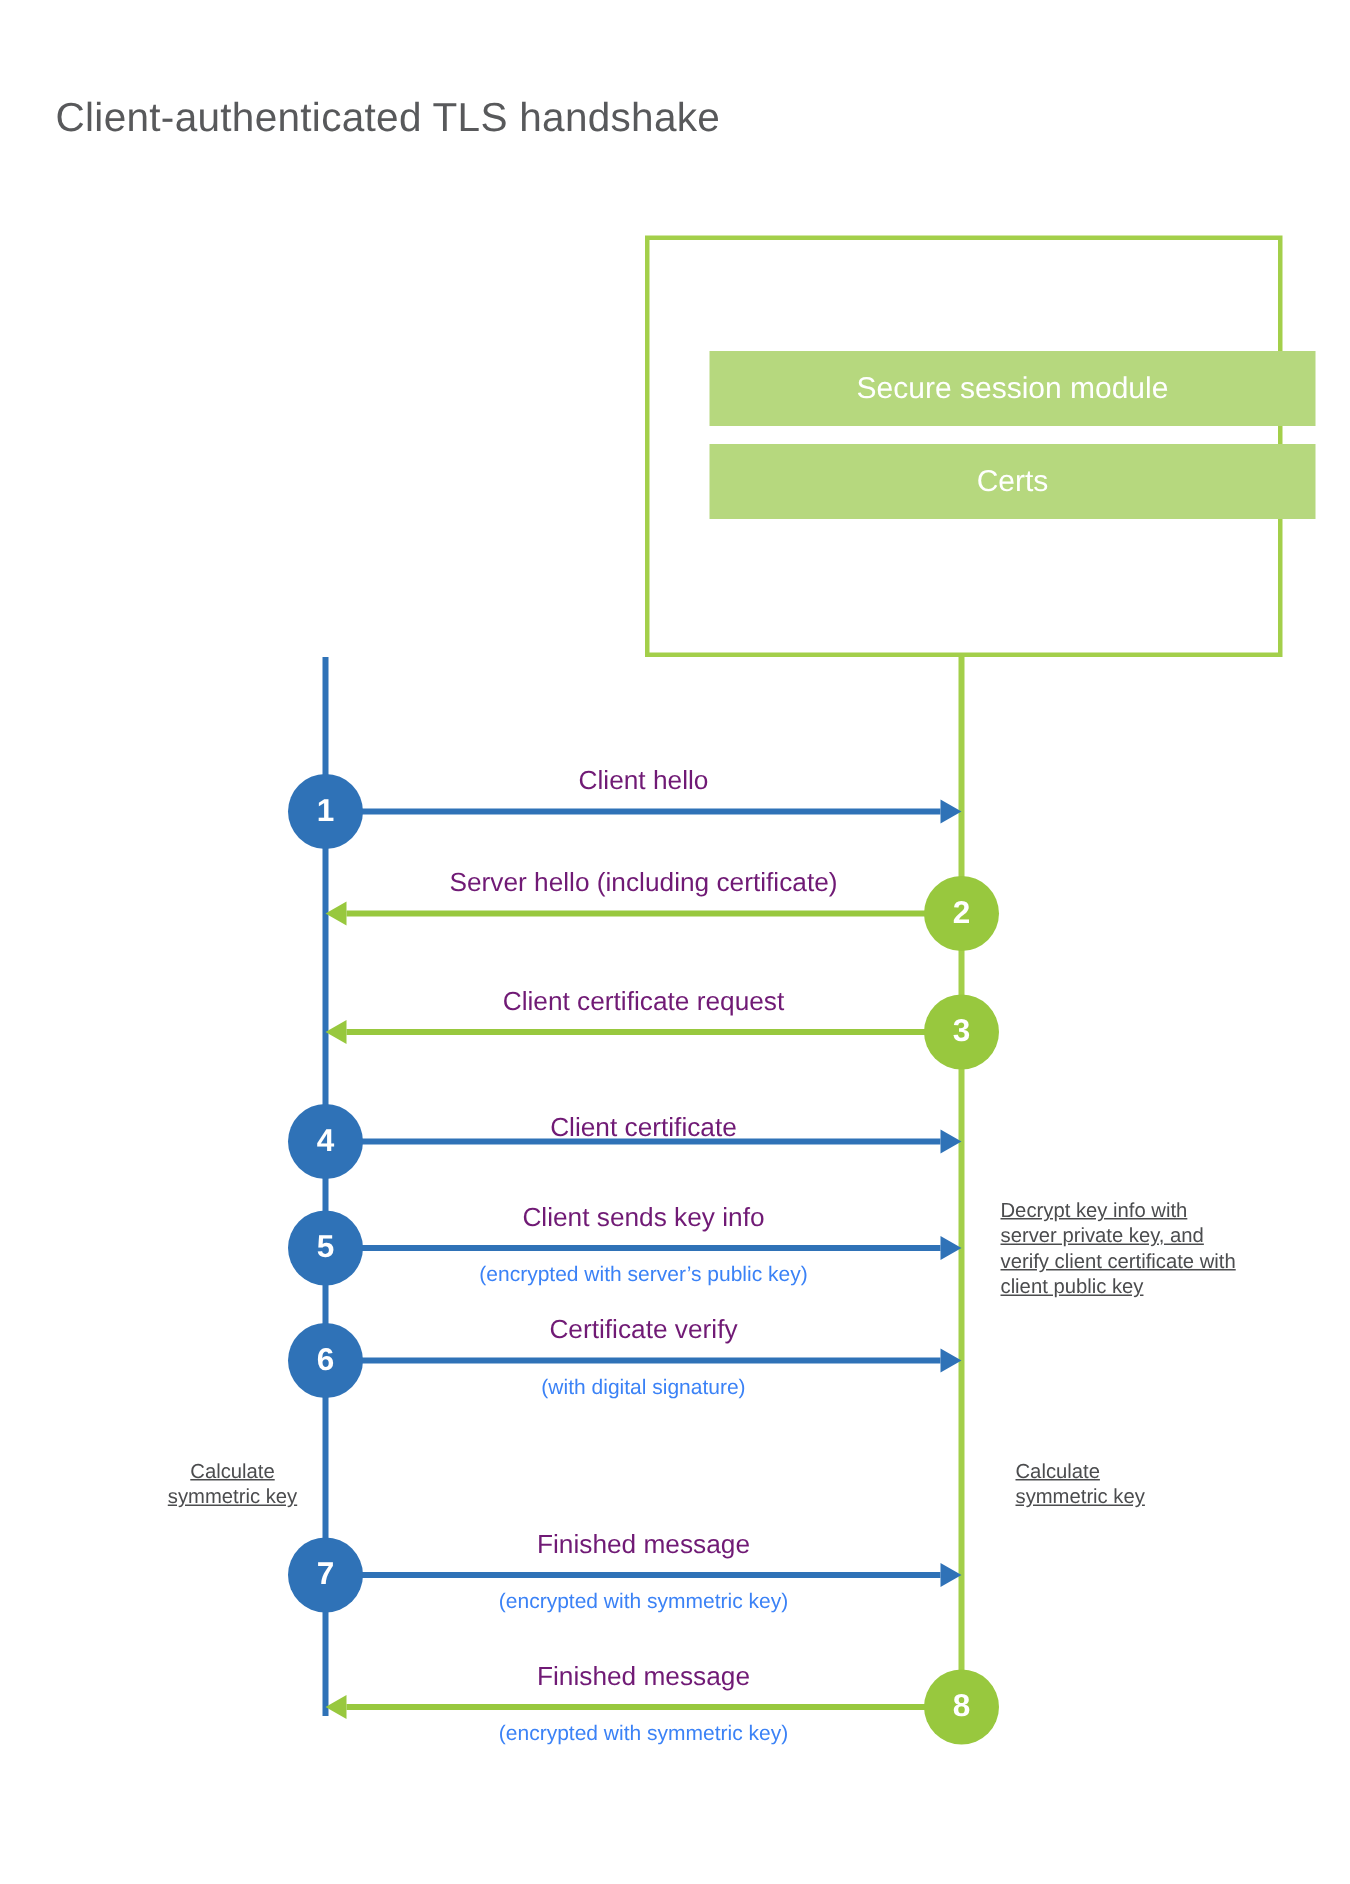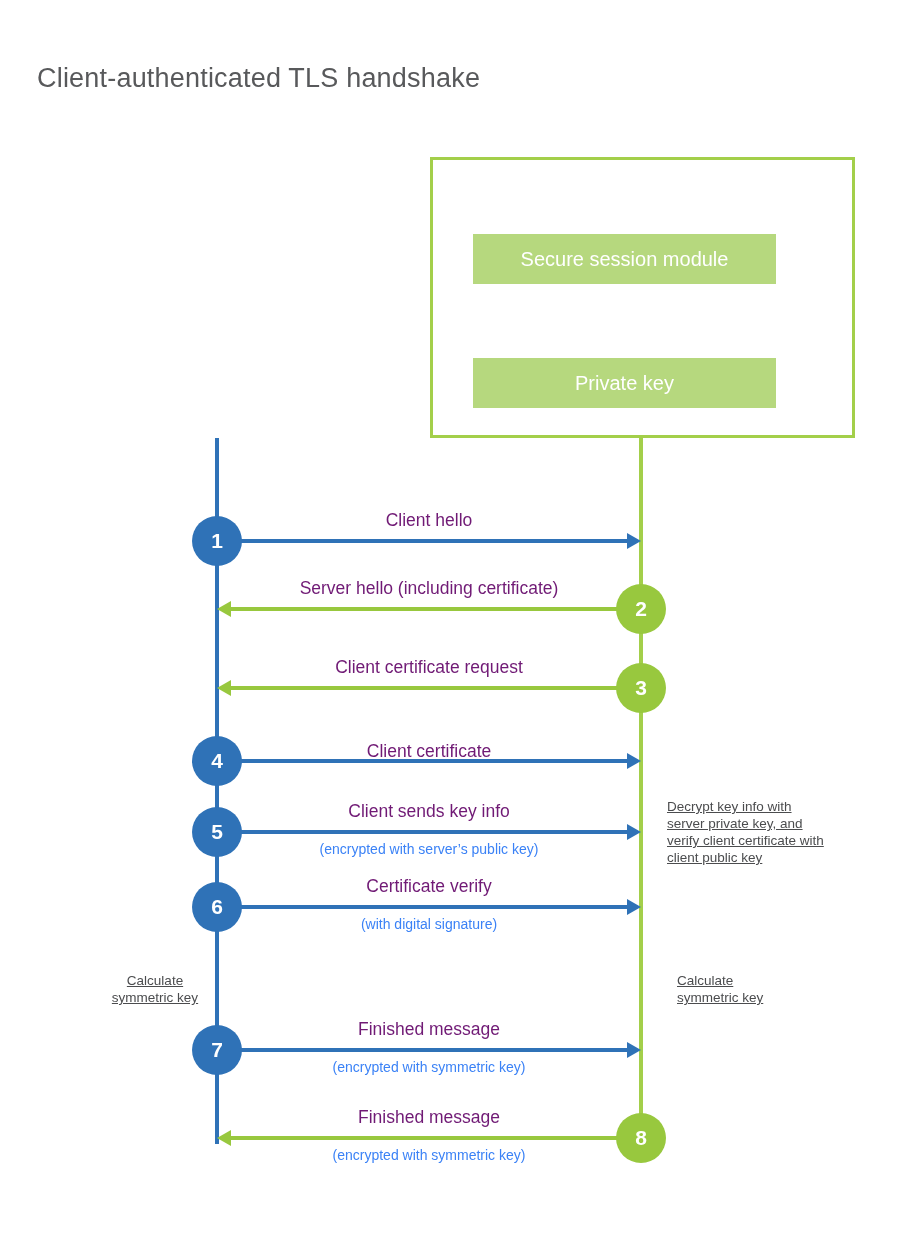--- a/index.html
+++ b/index.html
@@ -10,21 +10,21 @@
   .page-title { position:absolute; left:37px; top:29px; font-size:27px; font-weight:300; color:#58595b; letter-spacing:0.2px; }
 
   .device-box { position:absolute; top:123px; height:281px; background:#ffffff; }
   .client-box { left:40px; width:350px; border:3px solid #2f72b7; }
   .server-box { left:430px; width:425px; border:3px solid #a3cf4a; }
   .box-title { position:absolute; top:26px; left:0; width:100%; text-align:center; font-size:20px; font-weight:700; color:#3f4043; }
 
   .app-box { position:absolute; left:35px; top:74px; width:277px; height:174px; background:#5f9cd5; display:flex; align-items:center; justify-content:center; }
   .app-box span { display:inline-block; width:190px; text-align:center; color:#ffffff; font-size:20px; line-height:1.45; }
 
-  .server-bar { position:absolute; left:40px; width:303px; height:50px; background:#b6d87e; display:flex; align-items:center; justify-content:center; color:#ffffff; font-size:20px; }
+  .server-bar { position:absolute; left:40px; width:404px; height:50px; background:#b6d87e; display:flex; align-items:center; justify-content:center; color:#ffffff; font-size:20px; }
   .bar-1 { top:74px; } .bar-2 { top:136px; } .bar-3 { top:198px; }
 
   .lifeline { position:absolute; width:4px; top:404px; }
   .lifeline.blue { left:215px; height:706px; background:#2f72b7; }
   .lifeline.green { left:639px; height:700px; background:#a3cf4a; }
 
   .circle { position:absolute; width:50px; height:50px; border-radius:50%; display:flex; align-items:center; justify-content:center; color:#ffffff; font-size:21px; font-weight:700; }
   .circle.blue { left:192px; background:#2f72b7; }
   .circle.green { left:616px; background:#98c83e; }
 
@@ -51,21 +51,21 @@
 </head>
 <body>
 
 <div class="stage">
 
   <div class="page-title">Client-authenticated TLS handshake</div>
 
 
   <div class="device-box server-box">
     <div class="server-bar bar-1">Secure session module</div>
-    <div class="server-bar bar-3">Private key</div>
+    <div class="server-bar bar-2">Certs</div>
   </div>
 
   <div class="lifeline blue"></div>
   <div class="lifeline green"></div>
 
   <div>
     <div class="msg-line blue line-right" style="top:505px"></div>
     <div class="head right blue" style="top:499px"></div>
     <div class="msg-label" style="top:476px">Client hello</div>
     <div class="circle blue" style="top:482px">1</div>

